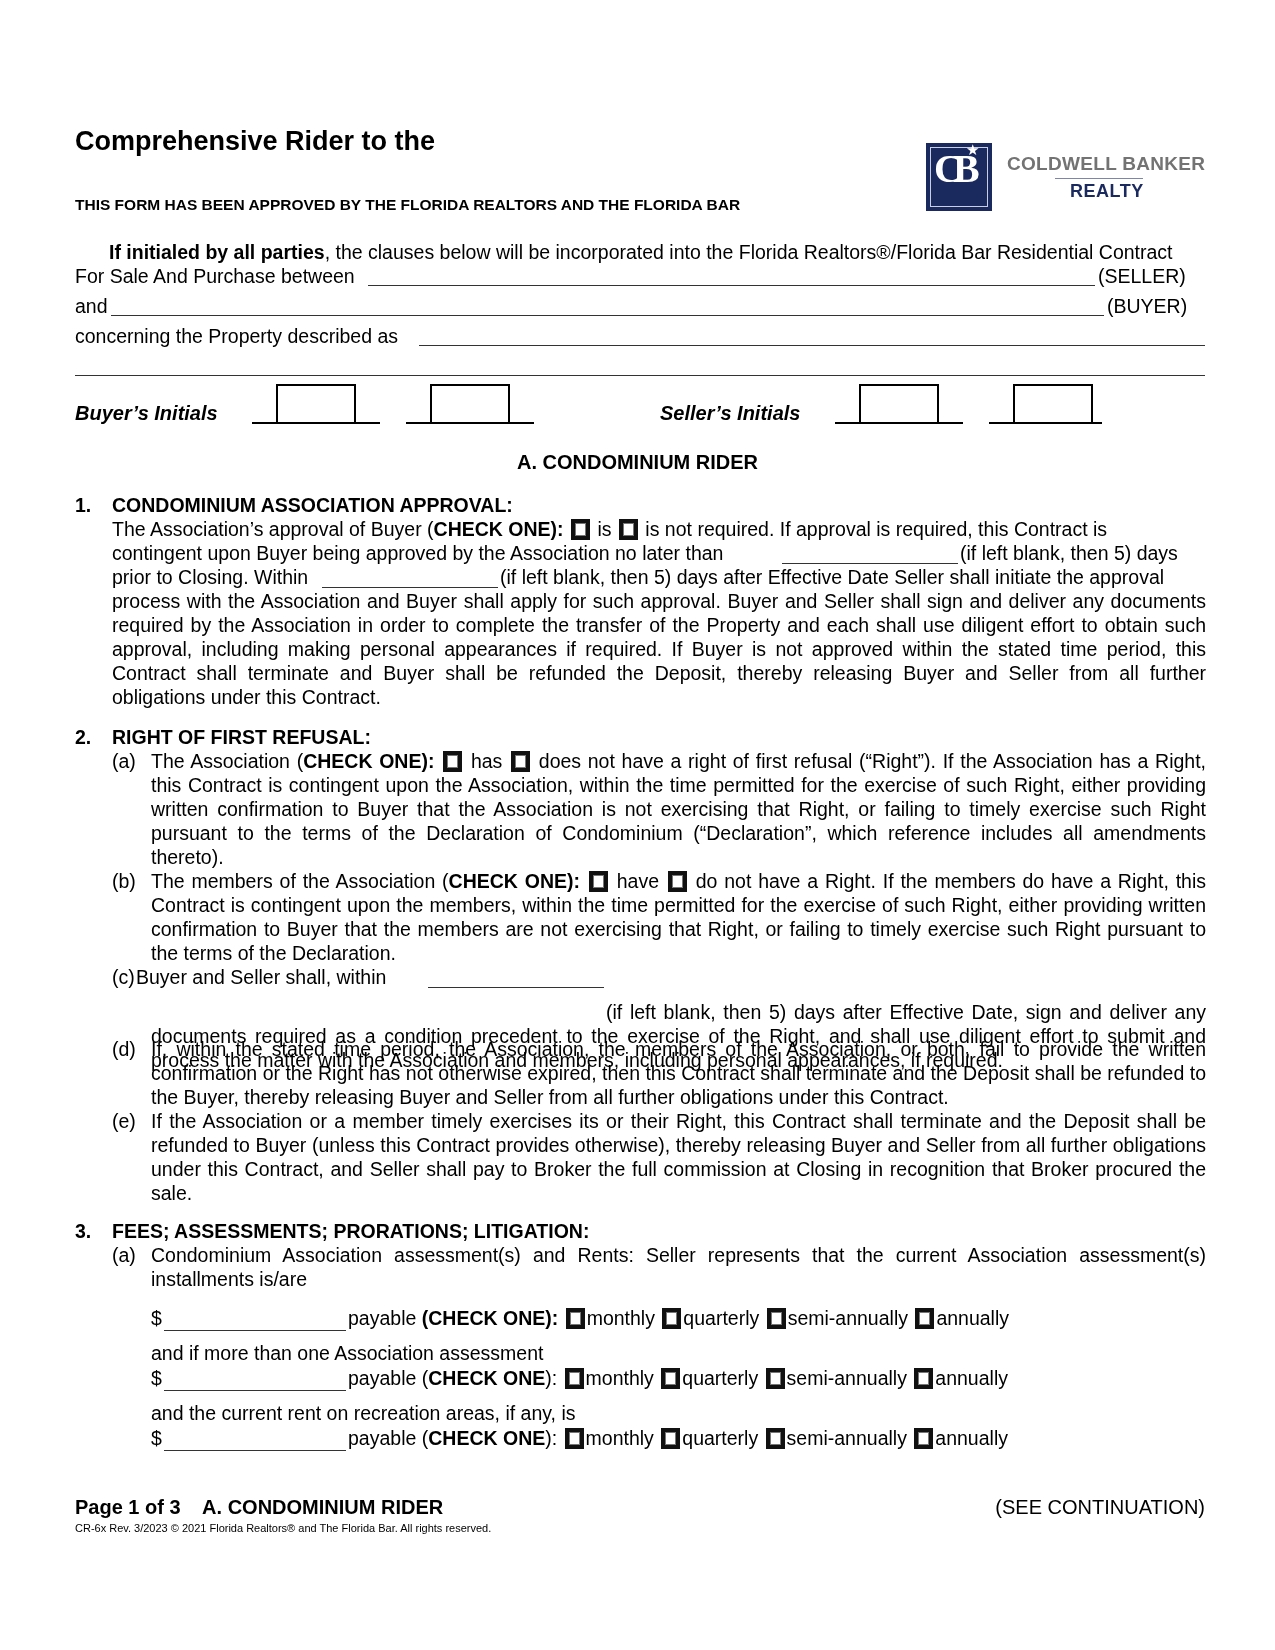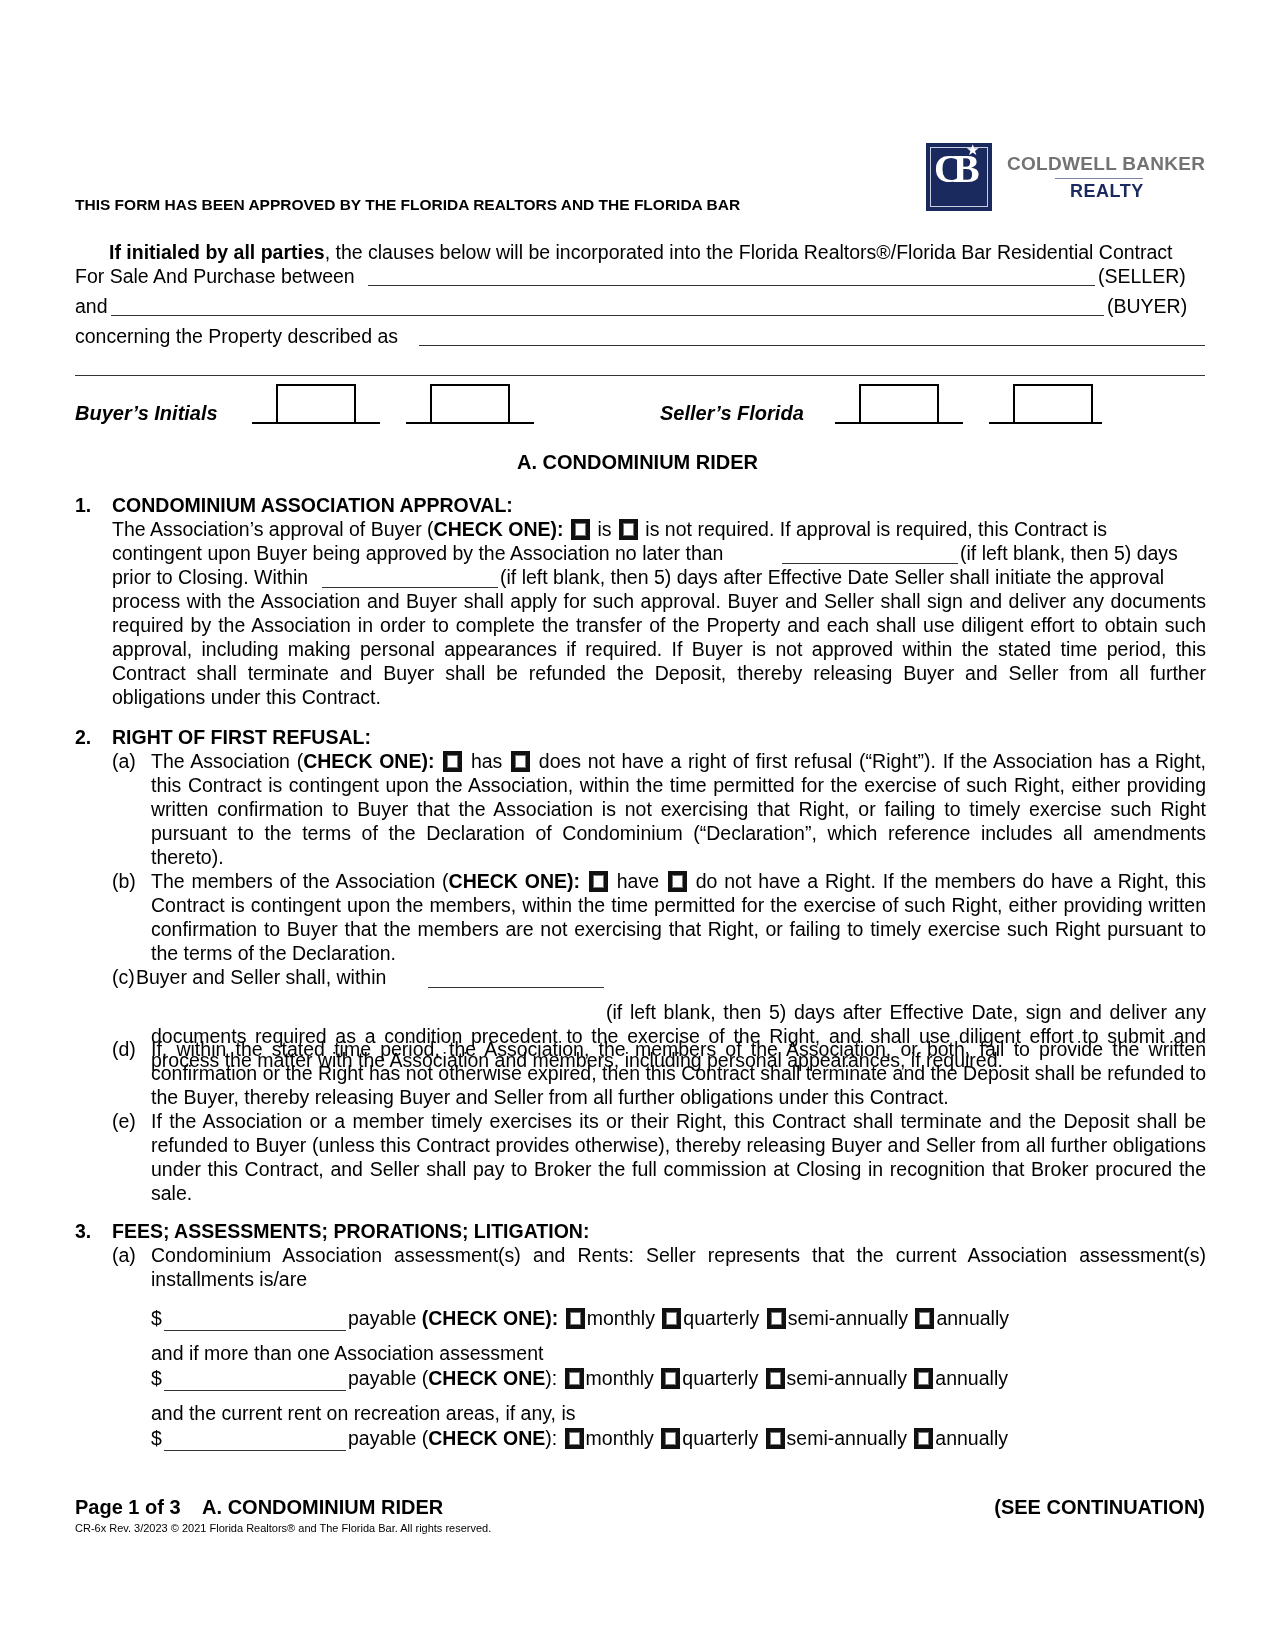--- a/index.html
+++ b/index.html
@@ -31,28 +31,29 @@
   .para { position:absolute; font-size: 19.5px; line-height: 24px; text-align: justify; }
   .cb {
     display: inline-block; width: 19px; height: 21px; background: #111; position: relative;
     vertical-align: -4px; box-sizing: border-box; margin: 0 2px;
   }
   .cb::after {
     content: ""; position: absolute; left: 4px; top: 4px; width: 11px; height: 13px;
     background: #fff; border: 1px solid #777; box-sizing: border-box;
   }
   .footer-left { left: 75px; top: 1496px; font-size: 20px; font-weight: bold; }
-  .footer-right { right: 70px; top: 1496px; font-size: 20px; font-weight: bold; }
+  .footer-right { right: 70px; top: 1496px; font-size: 20px; font-weight: normal; }
   .footer-small { left: 75px; top: 1522px; font-size: 11px; }
   .row { position:absolute; font-size: 19.5px; line-height: 24px; white-space: nowrap; }
 </style>
 </head>
 <body>
 
 <div class="abs title">
+  <div>Comprehensive Rider to the</div>
 </div>
 <div class="abs approved">THIS FORM HAS BEEN APPROVED BY THE FLORIDA REALTORS AND THE FLORIDA BAR</div>
 
 <div class="abs logo-box">
   <div class="logo-inner"></div>
   <span class="logo-letters">CB</span>
   <span class="logo-star">★</span>
 </div>
 <div class="abs logo-text1">COLDWELL BANKER</div>
 <div class="abs logo-rule"></div>
@@ -72,21 +73,21 @@
 <div class="abs txt" style="left:75px; top:324px;">concerning the Property described as</div>
 <div class="abs uline" style="left:419px; top:345px; width:786px;"></div>
 <div class="abs hr" style="top:375px;"></div>
 
 <div class="abs initials-label" style="left:75px; top:402px;">Buyer’s Initials</div>
 <div class="abs ibox-line" style="left:252px; top:422px; width:128px;"></div>
 <div class="abs ibox" style="left:276px; top:384px;"></div>
 <div class="abs ibox-line" style="left:406px; top:422px; width:128px;"></div>
 <div class="abs ibox" style="left:430px; top:384px;"></div>
 
-<div class="abs initials-label" style="left:660px; top:402px;">Seller’s Florida</div>
+<div class="abs initials-label" style="left:660px; top:402px;">Seller’s Initials</div>
 <div class="abs ibox-line" style="left:835px; top:422px; width:128px;"></div>
 <div class="abs ibox" style="left:859px; top:384px;"></div>
 <div class="abs ibox-line" style="left:989px; top:422px; width:113px;"></div>
 <div class="abs ibox" style="left:1013px; top:384px;"></div>
 
 <div class="abs section-title">A. CONDOMINIUM RIDER</div>
 
 <div class="row" style="left:75px; top:493px;"><span class="b">1.</span></div>
 <div class="row b" style="left:112px; top:493px;">CONDOMINIUM ASSOCIATION APPROVAL:</div>
 <div class="row" style="left:112px; top:517px;">

